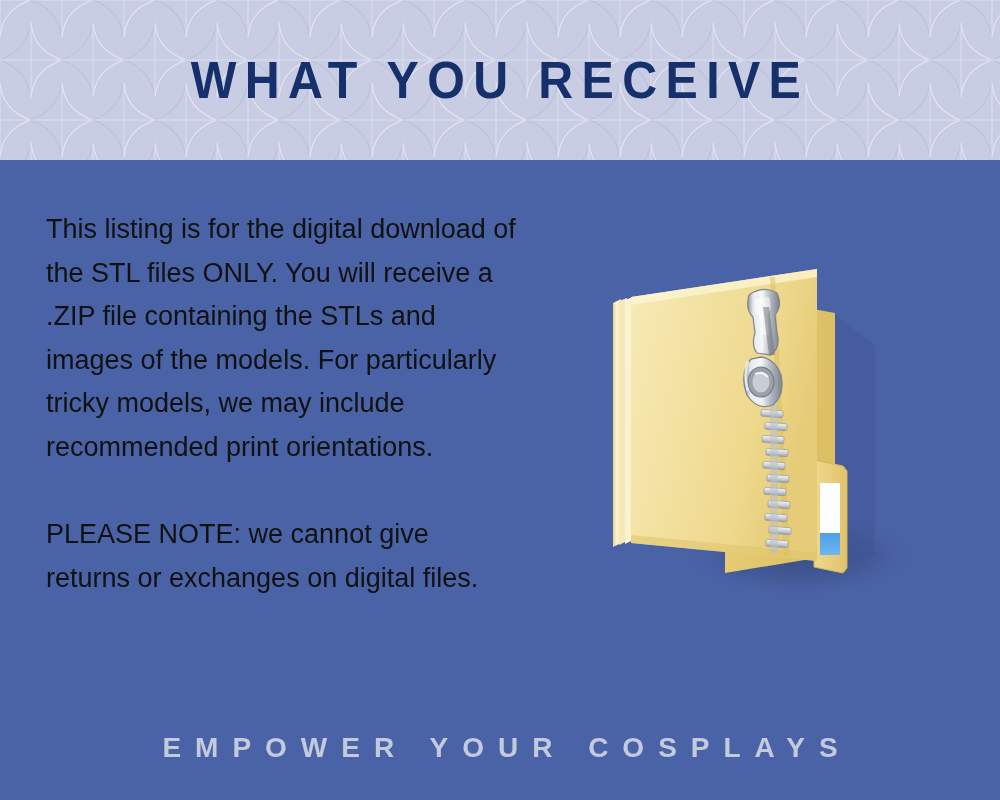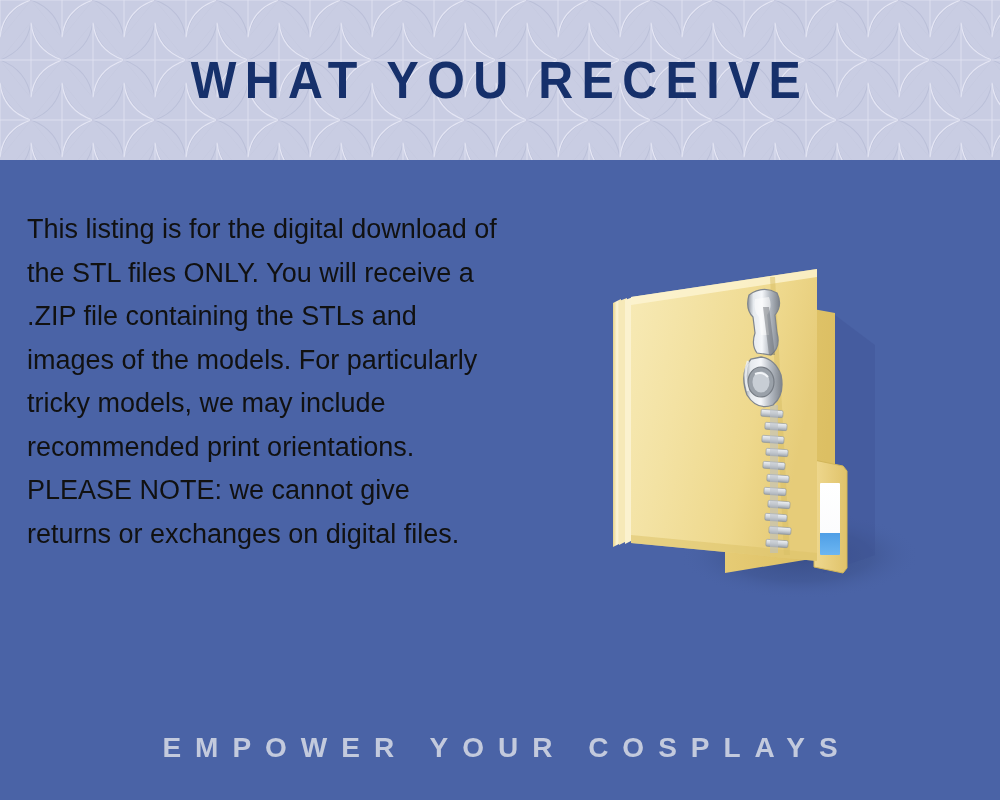--- a/index.html
+++ b/index.html
@@ -46,33 +46,33 @@
     font-weight:bold;
     letter-spacing:9px;
     transform:scaleX(0.93);
     white-space:nowrap;
     font-family:"Liberation Sans", sans-serif;
   }
 
   
   #body-text {
     position:absolute;
-    left:27px; top:208px;
+    left:46px; top:208px;
     width:470px;
   }
 
   .body-paragraph {
     color:#111111;
     font-size:27px;
     line-height:43.5px;
     font-family:"Liberation Sans", sans-serif;
     font-weight:400;
   }
 
-  #paragraph-note { }
+  #paragraph-note { margin-top:44px; }
 
   
   #footer-tagline {
     position:absolute;
     left:0; bottom:36px;
     width:1000px;
     text-align:center;
     color:#c3cadd;
     font-size:28px;
     font-weight:bold;

